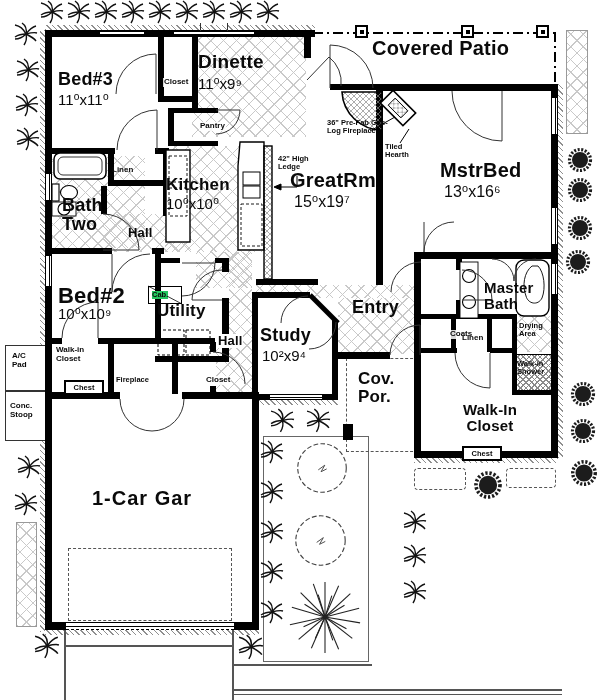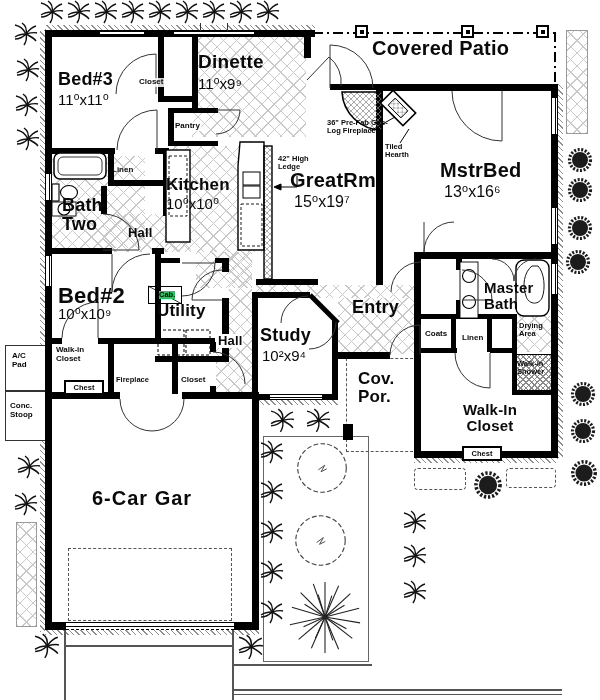--- a/index.html
+++ b/index.html
@@ -13,21 +13,21 @@
                      repeating-linear-gradient(-45deg,#c9c9c9 0 1px,transparent 1px 9px);}
   .tile2{position:absolute;z-index:2;border:1px solid #000;
     background-image:repeating-linear-gradient(45deg,#8a8a8a 0 1px,transparent 1px 4px),
                      repeating-linear-gradient(-45deg,#8a8a8a 0 1px,transparent 1px 4px);}
   .winh{position:absolute;background:#fff;border-top:1.4px solid #000;border-bottom:1.4px solid #000;z-index:4;}
   .winh::before{content:"";position:absolute;left:0;right:0;top:50%;height:1px;background:#000;}
   .winv{position:absolute;background:#fff;border-left:1.4px solid #000;border-right:1.4px solid #000;z-index:4;}
   .winv::before{content:"";position:absolute;top:0;bottom:0;left:50%;width:1px;background:#000;}
   .lbl{position:absolute;z-index:7;font-weight:700;line-height:1.05;letter-spacing:.2px;white-space:pre-line;}
   .dim{position:absolute;z-index:7;font-weight:400;line-height:1;}
-  .sm{position:absolute;z-index:7;font-size:8px;font-weight:700;line-height:1.1;background:rgba(255,255,255,.85);padding:0 1px;}
+  .sm{position:absolute;z-index:7;font-size:8px;font-weight:700;line-height:1.1;background:rgba(255,255,255,.85);padding:0 1px;margin-left:25px;}
   .sm2{position:absolute;z-index:7;font-size:8px;font-weight:700;line-height:1.1;}
   .ann{position:absolute;z-index:7;font-size:7.5px;font-weight:700;line-height:1.12;}
   .chest{position:absolute;z-index:6;border:2px solid #000;background:#fff;font-size:7.5px;font-weight:700;
          text-align:center;line-height:11px;}
   .box{position:absolute;border:1px solid #333;background:#fff;z-index:2;}
   .dashedbox{position:absolute;border:1.3px dashed #555;z-index:2;background:transparent;}
   .post{position:absolute;width:13px;height:13px;border:2.5px solid #000;background:#fff;z-index:5;}
   .post::after{content:"";position:absolute;left:50%;top:50%;width:4px;height:4px;margin:-2px 0 0 -2px;background:#000;}
   .dashdot-h{position:absolute;height:2px;z-index:2;
     background:repeating-linear-gradient(90deg,#000 0 10px,transparent 10px 14px,#000 14px 16px,transparent 16px 20px);}
@@ -372,21 +372,21 @@
   <div class="ann" style="left:385px;top:143px;width:40px">Tiled Hearth</div>
 
   <div class="lbl" style="left:440px;top:160px;font-size:20px">MstrBed</div>
   <div class="dim" style="left:444px;top:184px;font-size:16px">13⁰x16⁶</div>
 
   <div class="lbl" style="left:128px;top:226px;font-size:13px">Hall</div>
 
   <div class="lbl" style="left:58px;top:284px;font-size:22px">Bed#2</div>
   <div class="dim" style="left:58px;top:306px;font-size:15px">10⁰x10⁹</div>
 
-  <div class="ann" style="left:159px;top:291px;background:#22c55e">Cab.</div>
+  <div class="ann" style="left:152px;top:291px;background:#22c55e">Cab.</div>
   <div class="lbl" style="left:157px;top:302px;font-size:17px">Utility</div>
   <div class="lbl" style="left:218px;top:334px;font-size:13px;background:#fff">Hall</div>
 
   <div class="sm2" style="left:56px;top:346px;width:48px">Walk-in Closet</div>
   <div class="ann" style="left:116px;top:376px;width:58px">Fireplace</div>
   <div class="sm" style="left:180px;top:376px">Closet</div>
 
   <div class="lbl" style="left:260px;top:326px;font-size:18px">Study</div>
   <div class="dim" style="left:262px;top:348px;font-size:15px">10²x9⁴</div>
 
@@ -399,15 +399,15 @@
   <div class="ann" style="left:519px;top:322px;width:32px">Drying Area</div>
   <div class="ann" style="left:517px;top:360px;width:38px">Walk-in Shower</div>
 
   <div class="lbl" style="left:358px;top:370px;font-size:17px;width:52px">Cov. Por.</div>
 
   <div class="lbl" style="left:446px;top:402px;font-size:15px;width:88px;text-align:center">Walk-In Closet</div>
 
   <div class="sm2" style="left:12px;top:352px;width:28px">A/C Pad</div>
   <div class="sm2" style="left:10px;top:402px;width:36px">Conc. Stoop</div>
 
-  <div class="lbl" style="left:92px;top:488px;font-size:20px;letter-spacing:1px;white-space:nowrap">6-Car Gar</div>
+  <div class="lbl" style="left:92px;top:488px;font-size:20px;letter-spacing:1px;white-space:nowrap">1-Car Gar</div>
 
 </div>
 
 </body></html>

